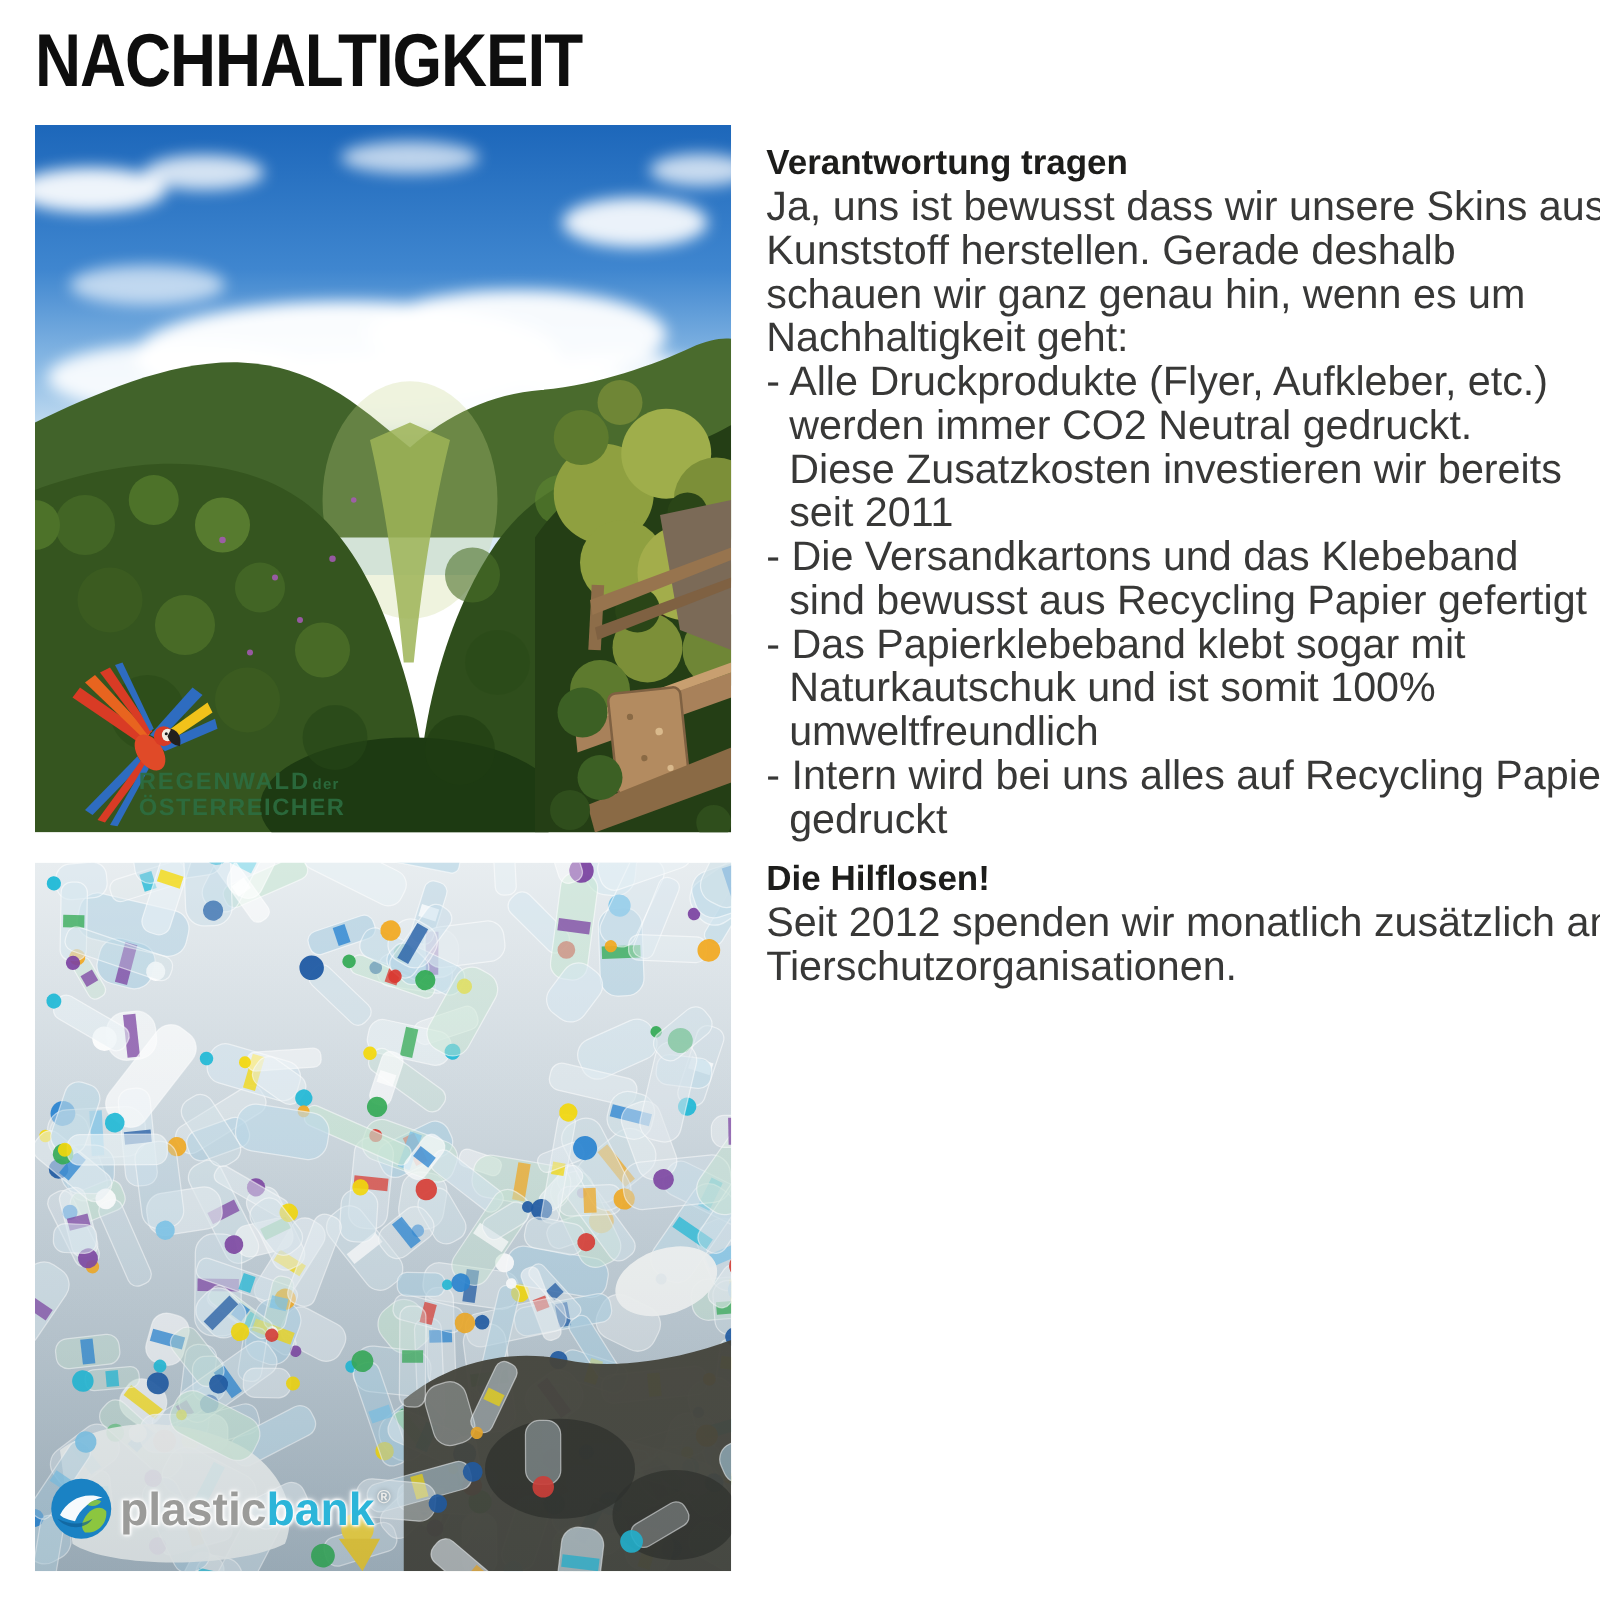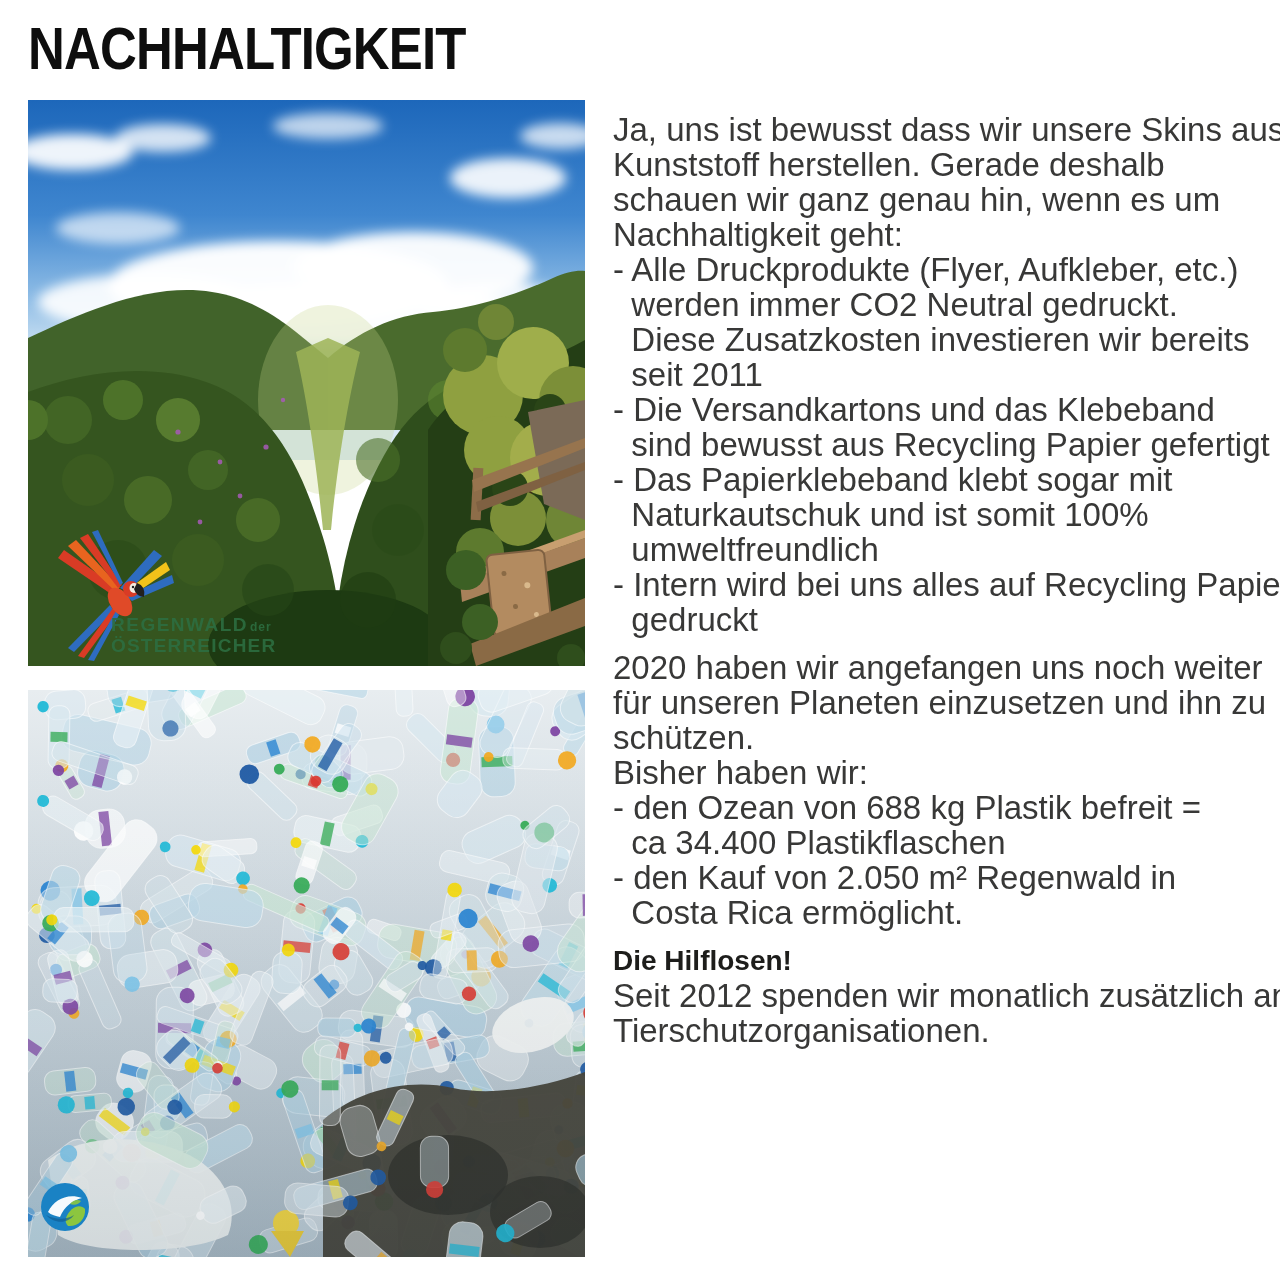--- a/index.html
+++ b/index.html
@@ -1075,50 +1075,44 @@
     </svg>
 
     <div class="pb-logo">
       <svg width="50" height="50" viewBox="0 0 50 50">
         <circle cx="25" cy="25" r="24" fill="#1a82c4"></circle>
         <path d="M8,30 C14,18 27,11 42,16 C33,18 24,25 20,35 C16,34 11,33 8,30 Z" fill="#ffffff" opacity=".96"></path>
         <path d="M26,36 C30,25 40,21 45,27 C46,37 38,45 28,44 C26,42 25,39 26,36 Z" fill="#8cc63f"></path>
         <path d="M30,22 c3,-4 8,-5 11,-3 c-2,3 -6,5 -11,3 Z" fill="#8cc63f" opacity=".9"></path>
         <path d="M6,33 C16,38 26,38 34,33 C28,42 14,42 6,33 Z" fill="#0f5e95" opacity=".7"></path>
       </svg>
+      <span class="pb-text"><span class="pb-word1">plastic</span><span class="pb-word2">bank</span><span class="pb-reg">®</span></span>
     </div>
   </div>
 
   <div class="right-col">
     <div class="sec">
+      <h2>Verantwortung tragen</h2>
       <p>Ja, uns ist bewusst dass wir unsere Skins aus
 Kunststoff herstellen. Gerade deshalb
 schauen wir ganz genau hin, wenn es um
 Nachhaltigkeit geht:
 - Alle Druckprodukte (Flyer, Aufkleber, etc.)
   werden immer CO2 Neutral gedruckt.
   Diese Zusatzkosten investieren wir bereits
   seit 2011
 - Die Versandkartons und das Klebeband
   sind bewusst aus Recycling Papier gefertigt
 - Das Papierklebeband klebt sogar mit
   Naturkautschuk und ist somit 100%
   umweltfreundlich
 - Intern wird bei uns alles auf Recycling Papier
   gedruckt</p>
     </div>
     <div class="sec">
-      <p>2020 haben wir angefangen uns noch weiter
-für unseren Planeten einzusetzen und ihn zu
-schützen.
-Bisher haben wir:
-- den Ozean von 688 kg Plastik befreit =
-  ca 34.400 Plastikflaschen
-- den Kauf von 2.050 m² Regenwald in
-  Costa Rica ermöglicht.</p>
     </div>
     <div class="sec">
       <h2>Die Hilflosen!</h2>
       <p>Seit 2012 spenden wir monatlich zusätzlich an
 Tierschutzorganisationen.</p>
     </div>
   </div>
 
 </div>
 

